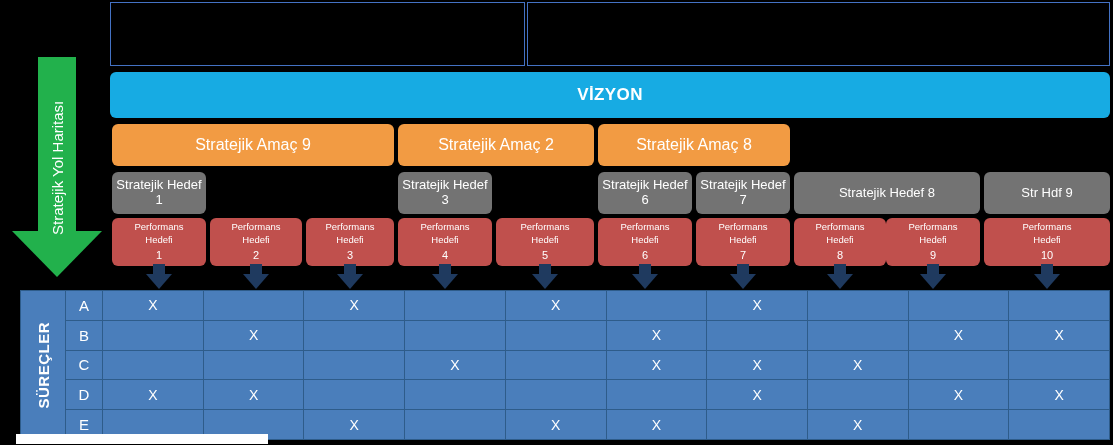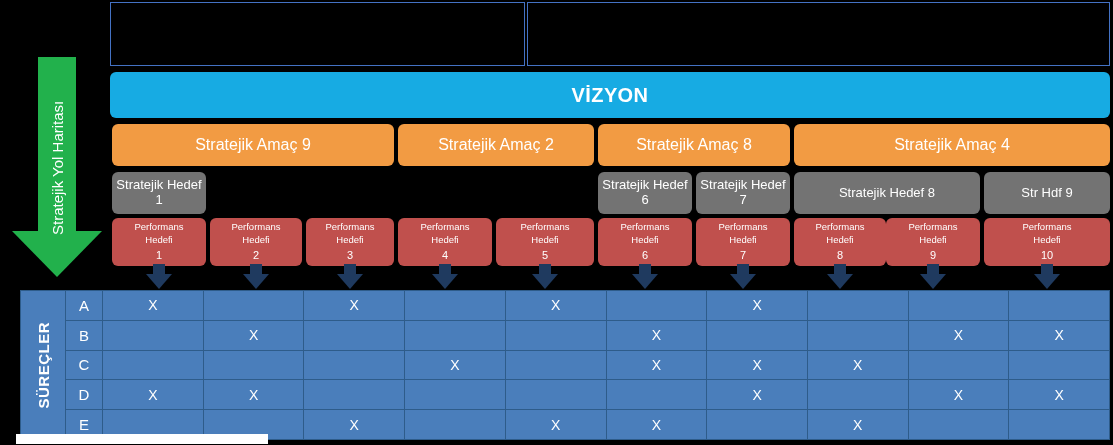--- a/index.html
+++ b/index.html
@@ -10,21 +10,21 @@
   
   .rbox{position:absolute;box-sizing:border-box;display:flex;
         align-items:center;justify-content:center;text-align:center;
         color:#fff;border-radius:6px;line-height:1.12;}
 
   
   .topbox{position:absolute;box-sizing:border-box;background:#000;
           border:1.5px solid #4472C4;}
 
   
-  .vision{background:#17ABE3;font-size:20px;font-weight:bold;
+  .vision{background:#17ABE3;font-size:17px;font-weight:bold;
           letter-spacing:.4px;}
 
   
   .aim{background:#F29B43;font-size:16px;}
 
   
   .target{background:#737373;font-size:13px;}
 
   
   .perf{background:#C0504D;font-size:9.5px;flex-direction:column;
@@ -84,23 +84,23 @@
     <div class="gstem"></div>
     <div class="ghead"></div>
     <div class="glabel">Stratejik Yol Haritası</div>
   </div>
 
   <div class="rbox vision" style="left:110px;top:72px;width:1000px;height:46px;">VİZYON</div>
 
   <div class="rbox aim" style="left:112px;top:124px;width:282px;height:42px;">Stratejik Amaç 9</div>
   <div class="rbox aim" style="left:398px;top:124px;width:196px;height:42px;">Stratejik Amaç 2</div>
   <div class="rbox aim" style="left:598px;top:124px;width:192px;height:42px;">Stratejik Amaç 8</div>
-  <div class="rbox aim" style="left:794px;top:124px;width:316px;height:42px;">Stratejik Amaç 4</div>
 
   <div class="rbox target" style="left:112px;top:172px;width:94px;height:42px;">Stratejik Hedef 1</div>
+  <div class="rbox target" style="left:398px;top:172px;width:94px;height:42px;">Stratejik Hedef 3</div>
   <div class="rbox target" style="left:598px;top:172px;width:94px;height:42px;">Stratejik Hedef 6</div>
   <div class="rbox target" style="left:696px;top:172px;width:94px;height:42px;">Stratejik Hedef 7</div>
   <div class="rbox target" style="left:794px;top:172px;width:186px;height:42px;">Stratejik Hedef 8</div>
   <div class="rbox target" style="left:984px;top:172px;width:126px;height:42px;">Str Hdf 9</div>
 
   <div id="perf-layer">
       <div class="rbox perf" style="left: 112px; top: 218px; width: 94px; height: 48px;">
         <div>Performans</div>
         <div>Hedefi</div>
         <div class="pnum">1</div>

